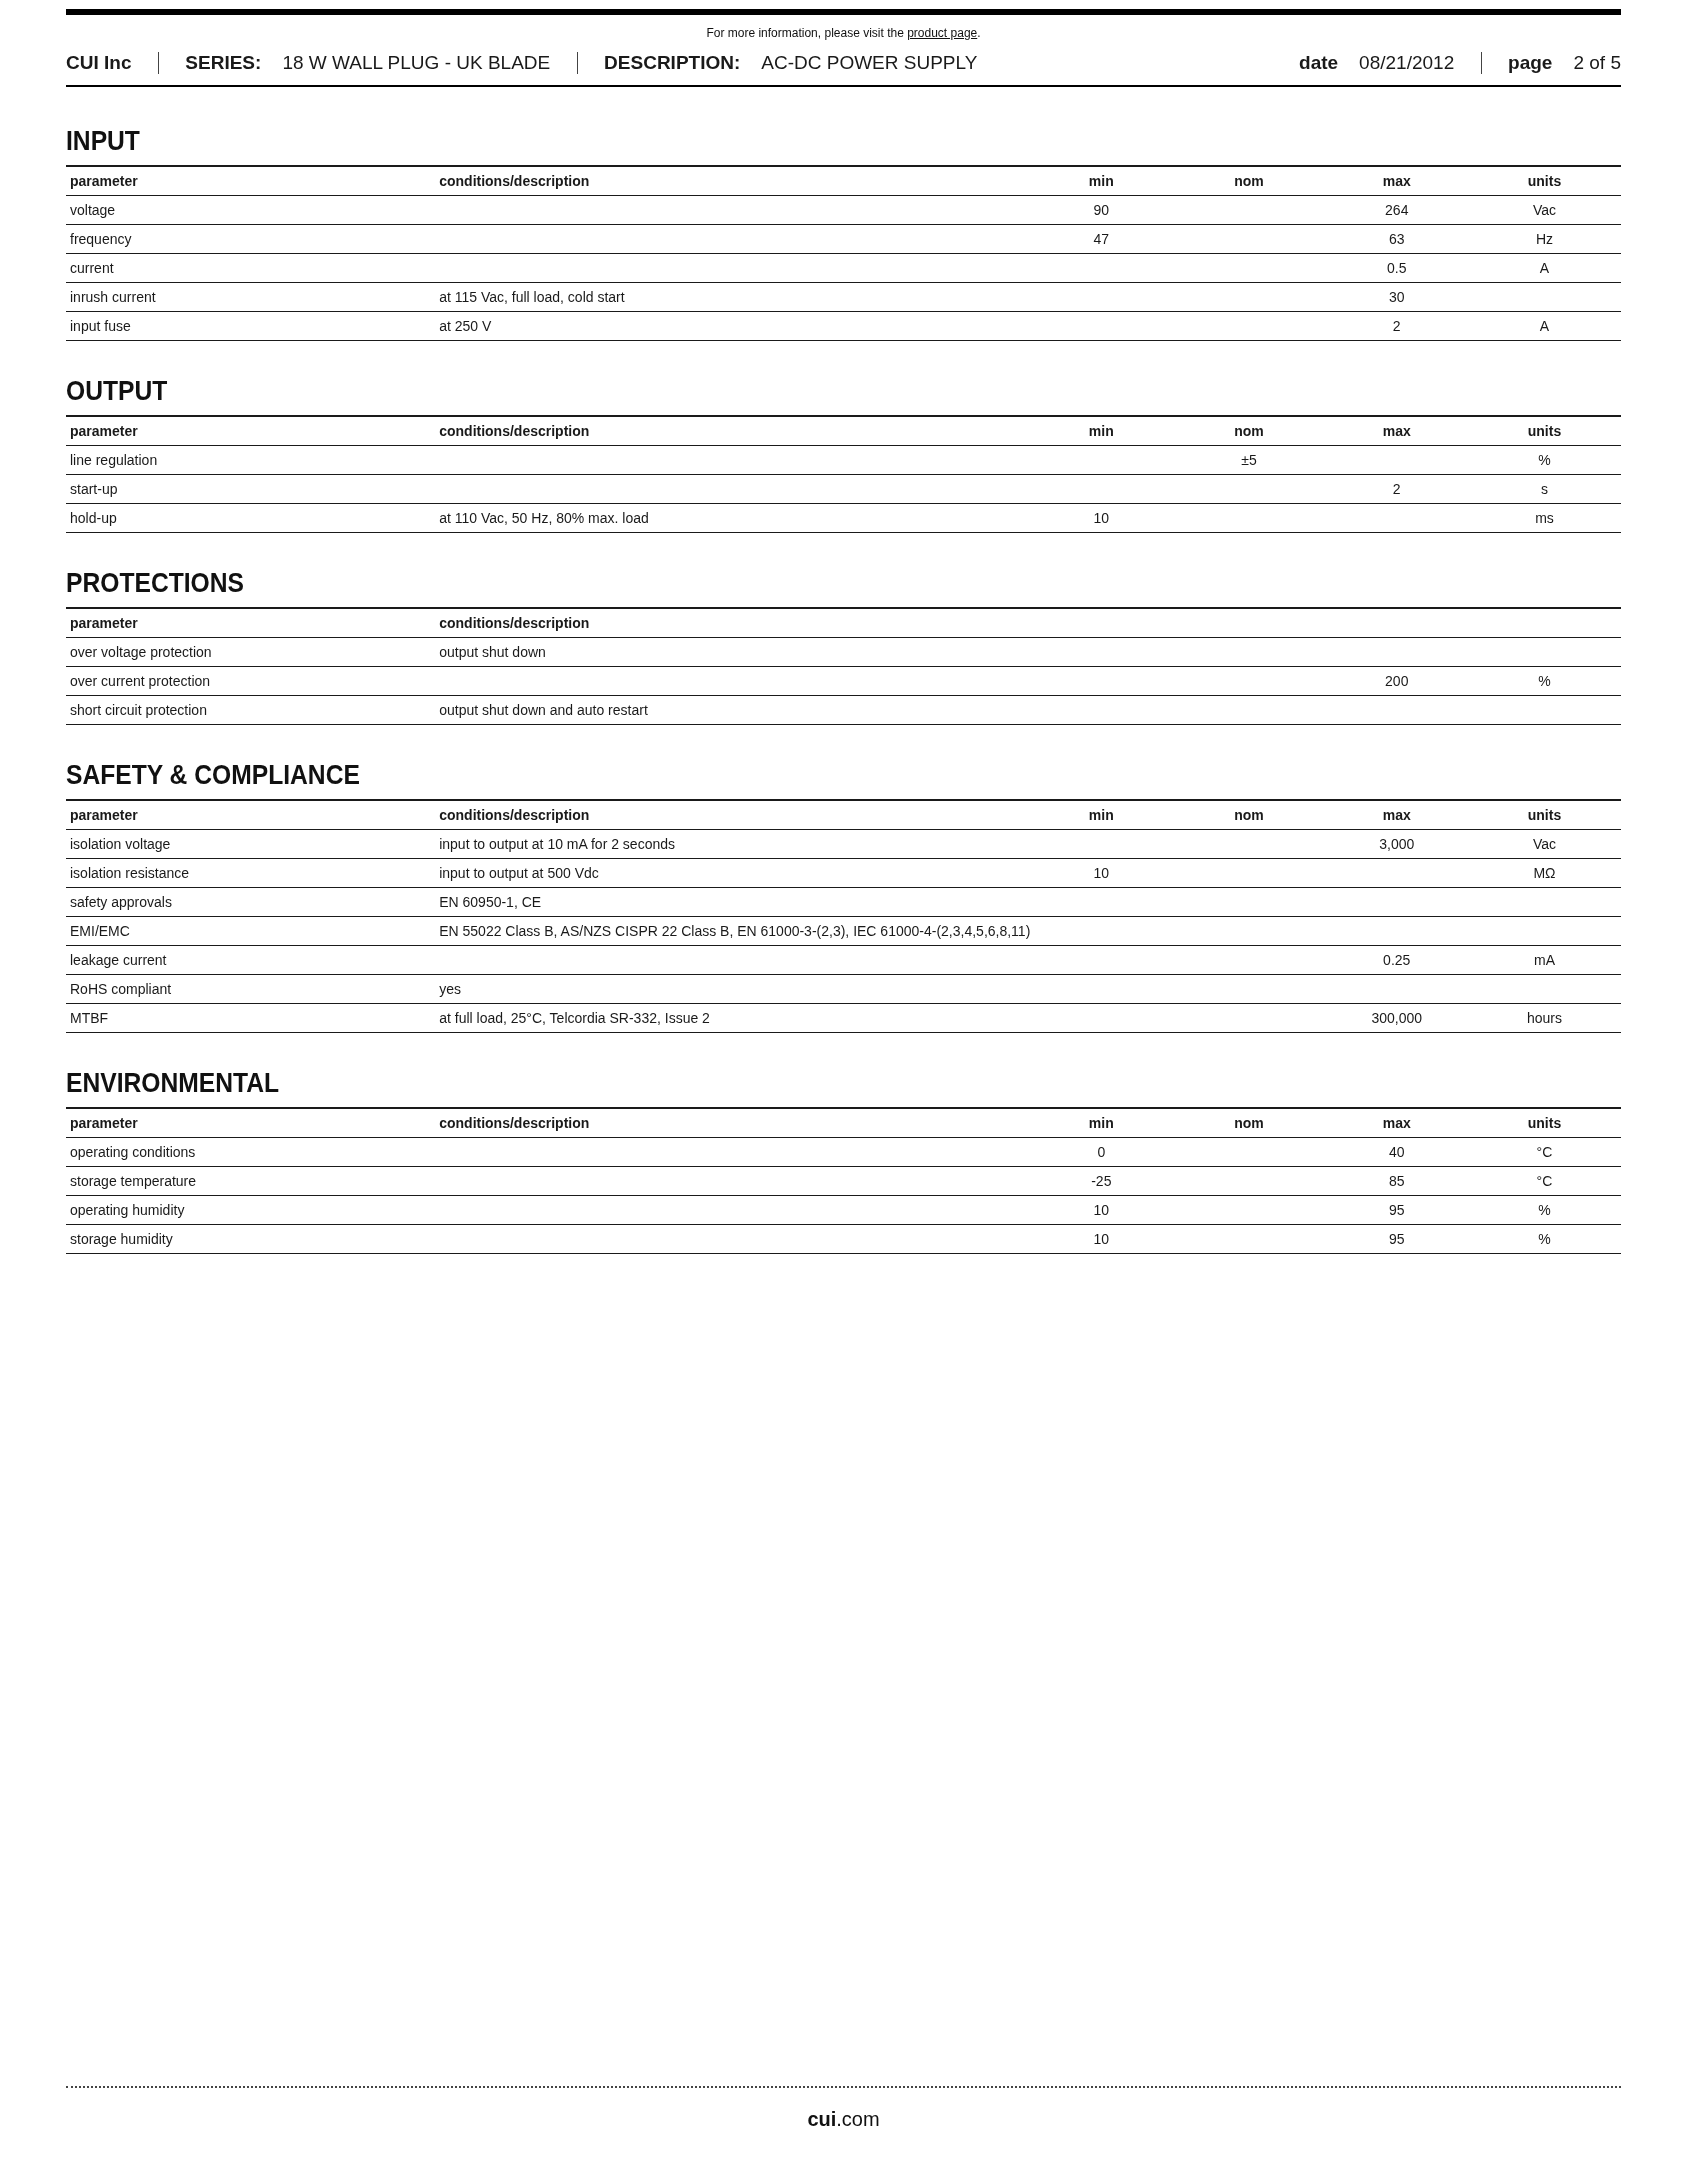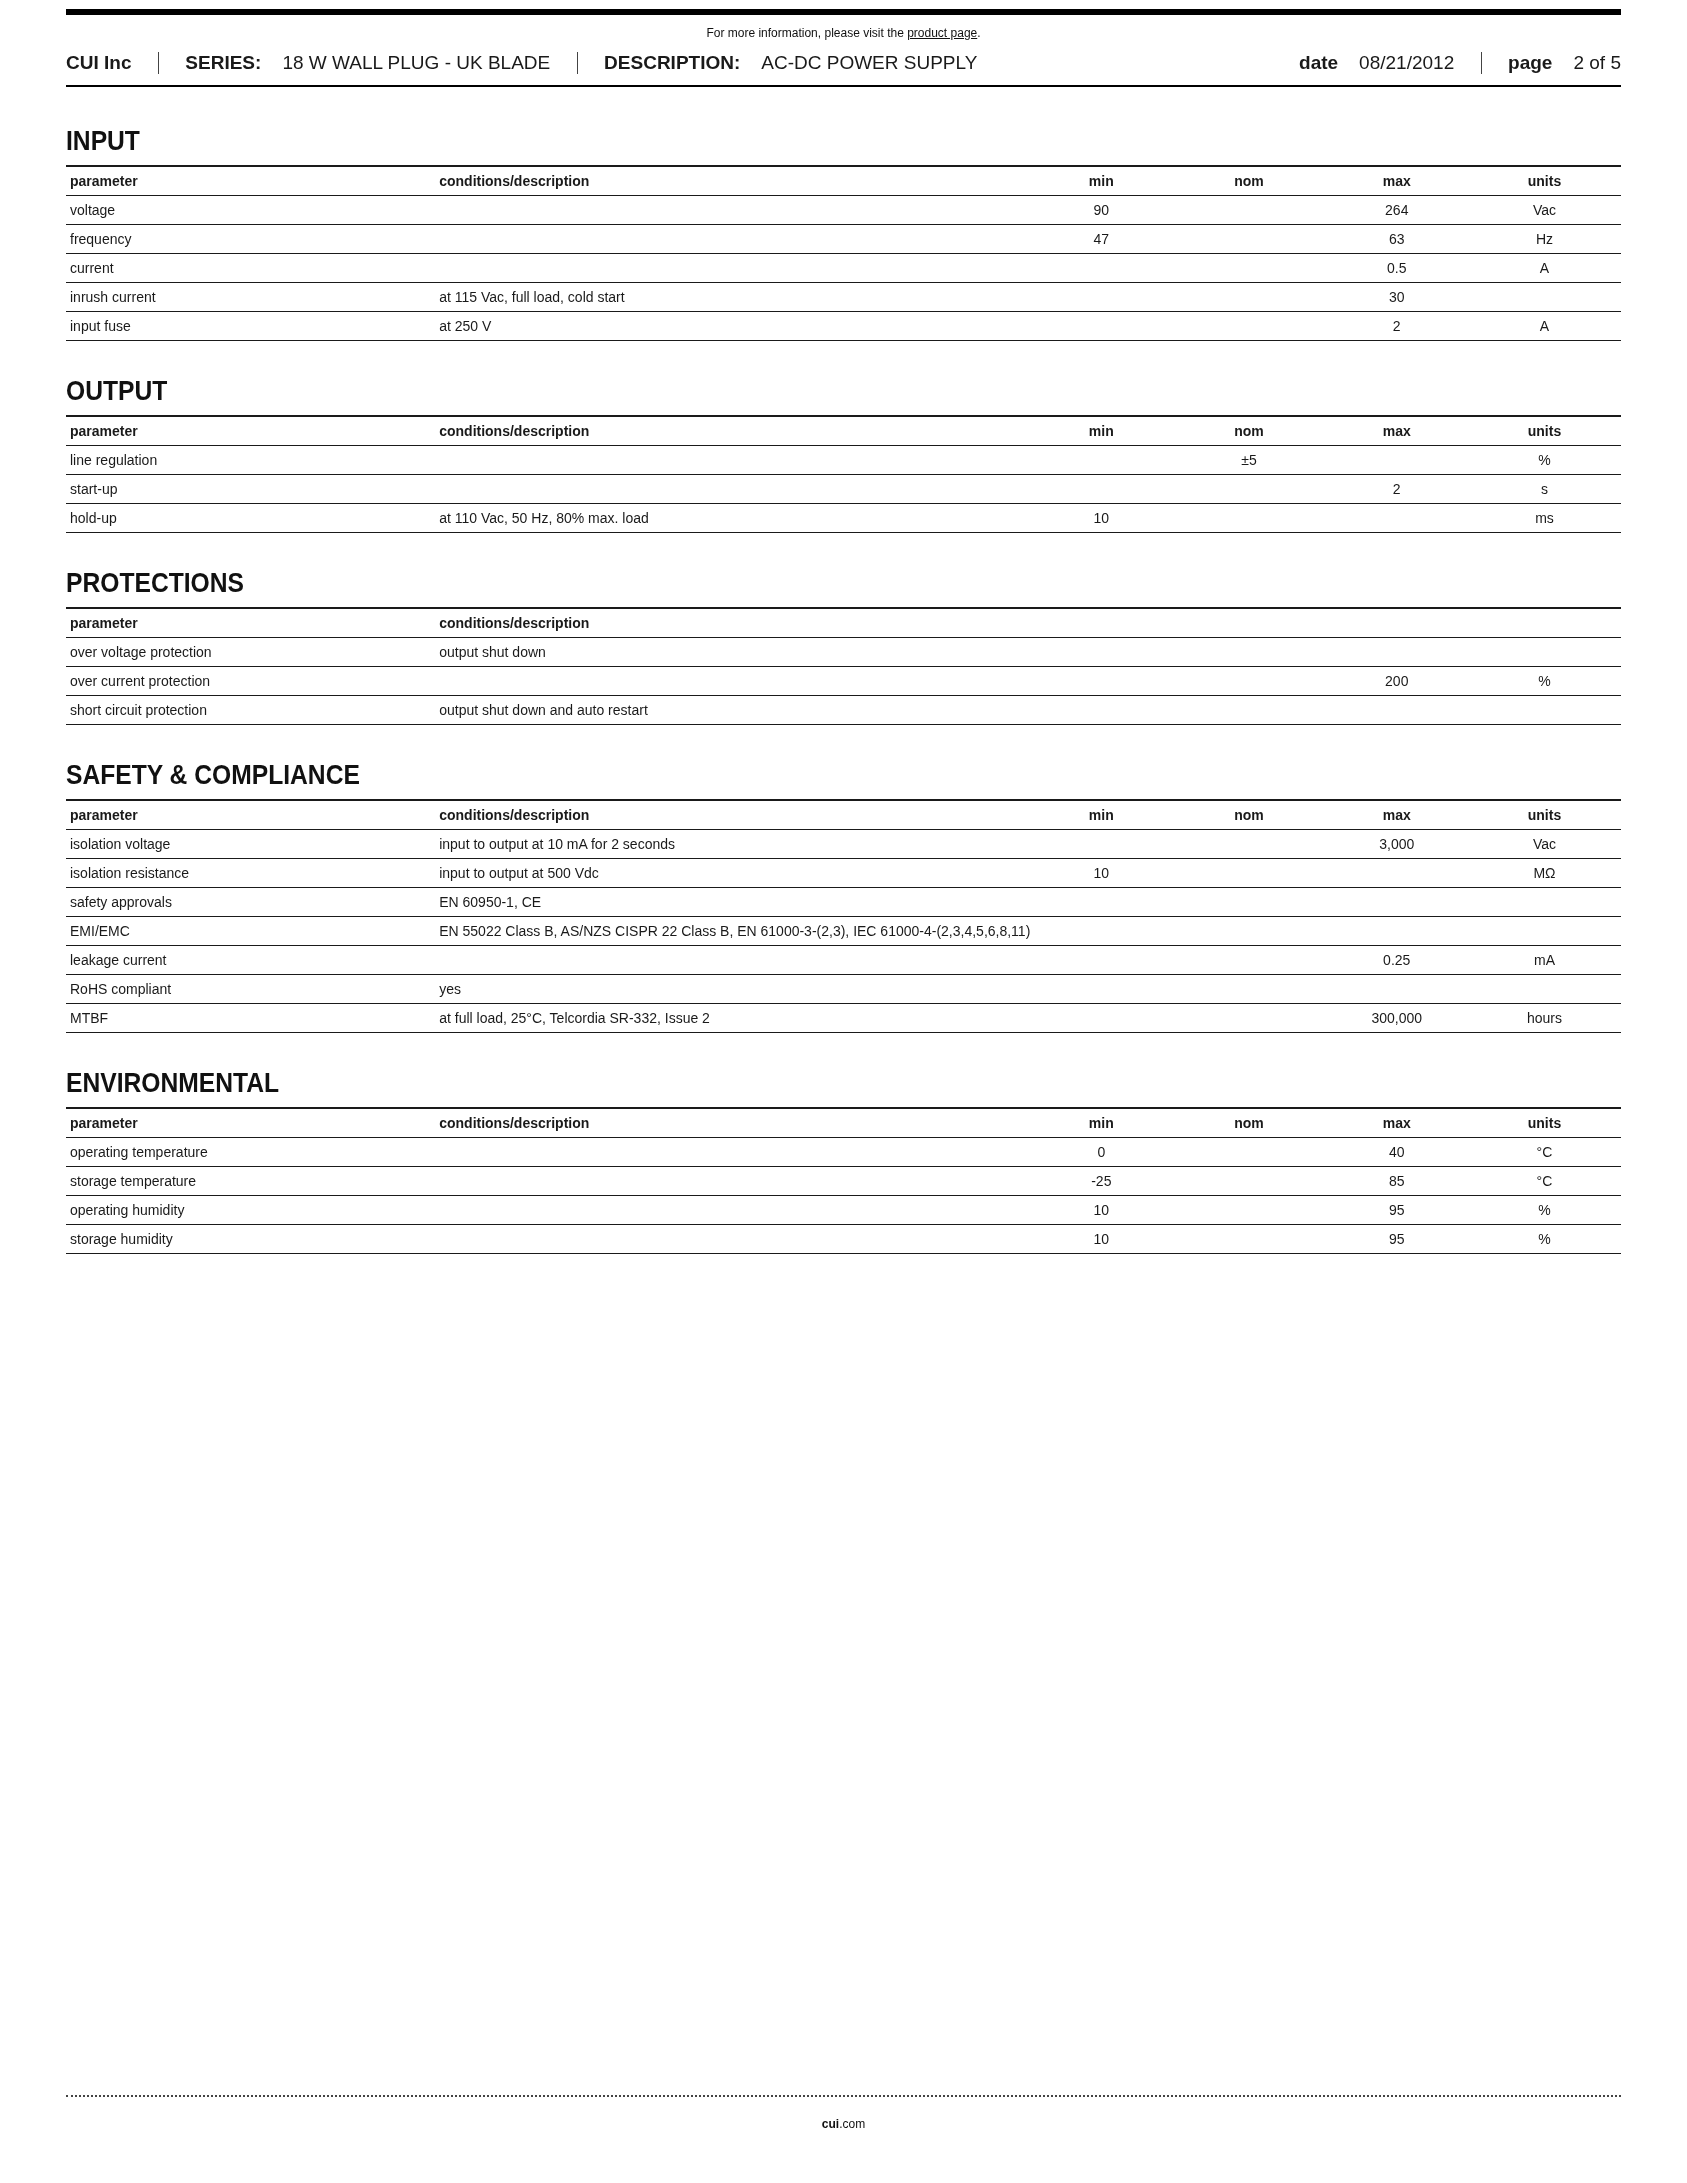--- a/index.html
+++ b/index.html
@@ -85,21 +85,21 @@
     position:absolute;
     left:66px;
     right:66px;
     bottom:52px;
     text-align:center;
   }
   .footer .dotted {
     border-top:2px dotted #444;
     margin-bottom:20px;
   }
-  .footer .site { font-size:12px; color:#111; }
+  .footer .site { font-size:20px; color:#111; }
 </style>
 </head>
 <body>
 
 <div class="page">
 
   <div class="top-rule"></div>
 
   <div class="top-note"><span>For more information, please visit the </span><a>product page</a><span>.</span></div>
 
@@ -309,21 +309,21 @@
               <th class="col-param">parameter</th>
               <th class="col-cond">conditions/description</th>
               <th class="col-num">min</th>
               <th class="col-num">nom</th>
               <th class="col-num">max</th>
               <th class="col-num">units</th>
             </tr>
           </thead>
           <tbody>
             <tr>
-              <td class="col-param">operating temperature</td>
+              <td class="col-param">operating conditions</td>
               <td class="col-cond"></td>
               <td class="col-num">0</td>
               <td class="col-num"></td>
               <td class="col-num">40</td>
               <td class="col-num">°C</td>
             </tr>
             <tr>
               <td class="col-param">storage temperature</td>
               <td class="col-cond"></td>
               <td class="col-num">-25</td>

